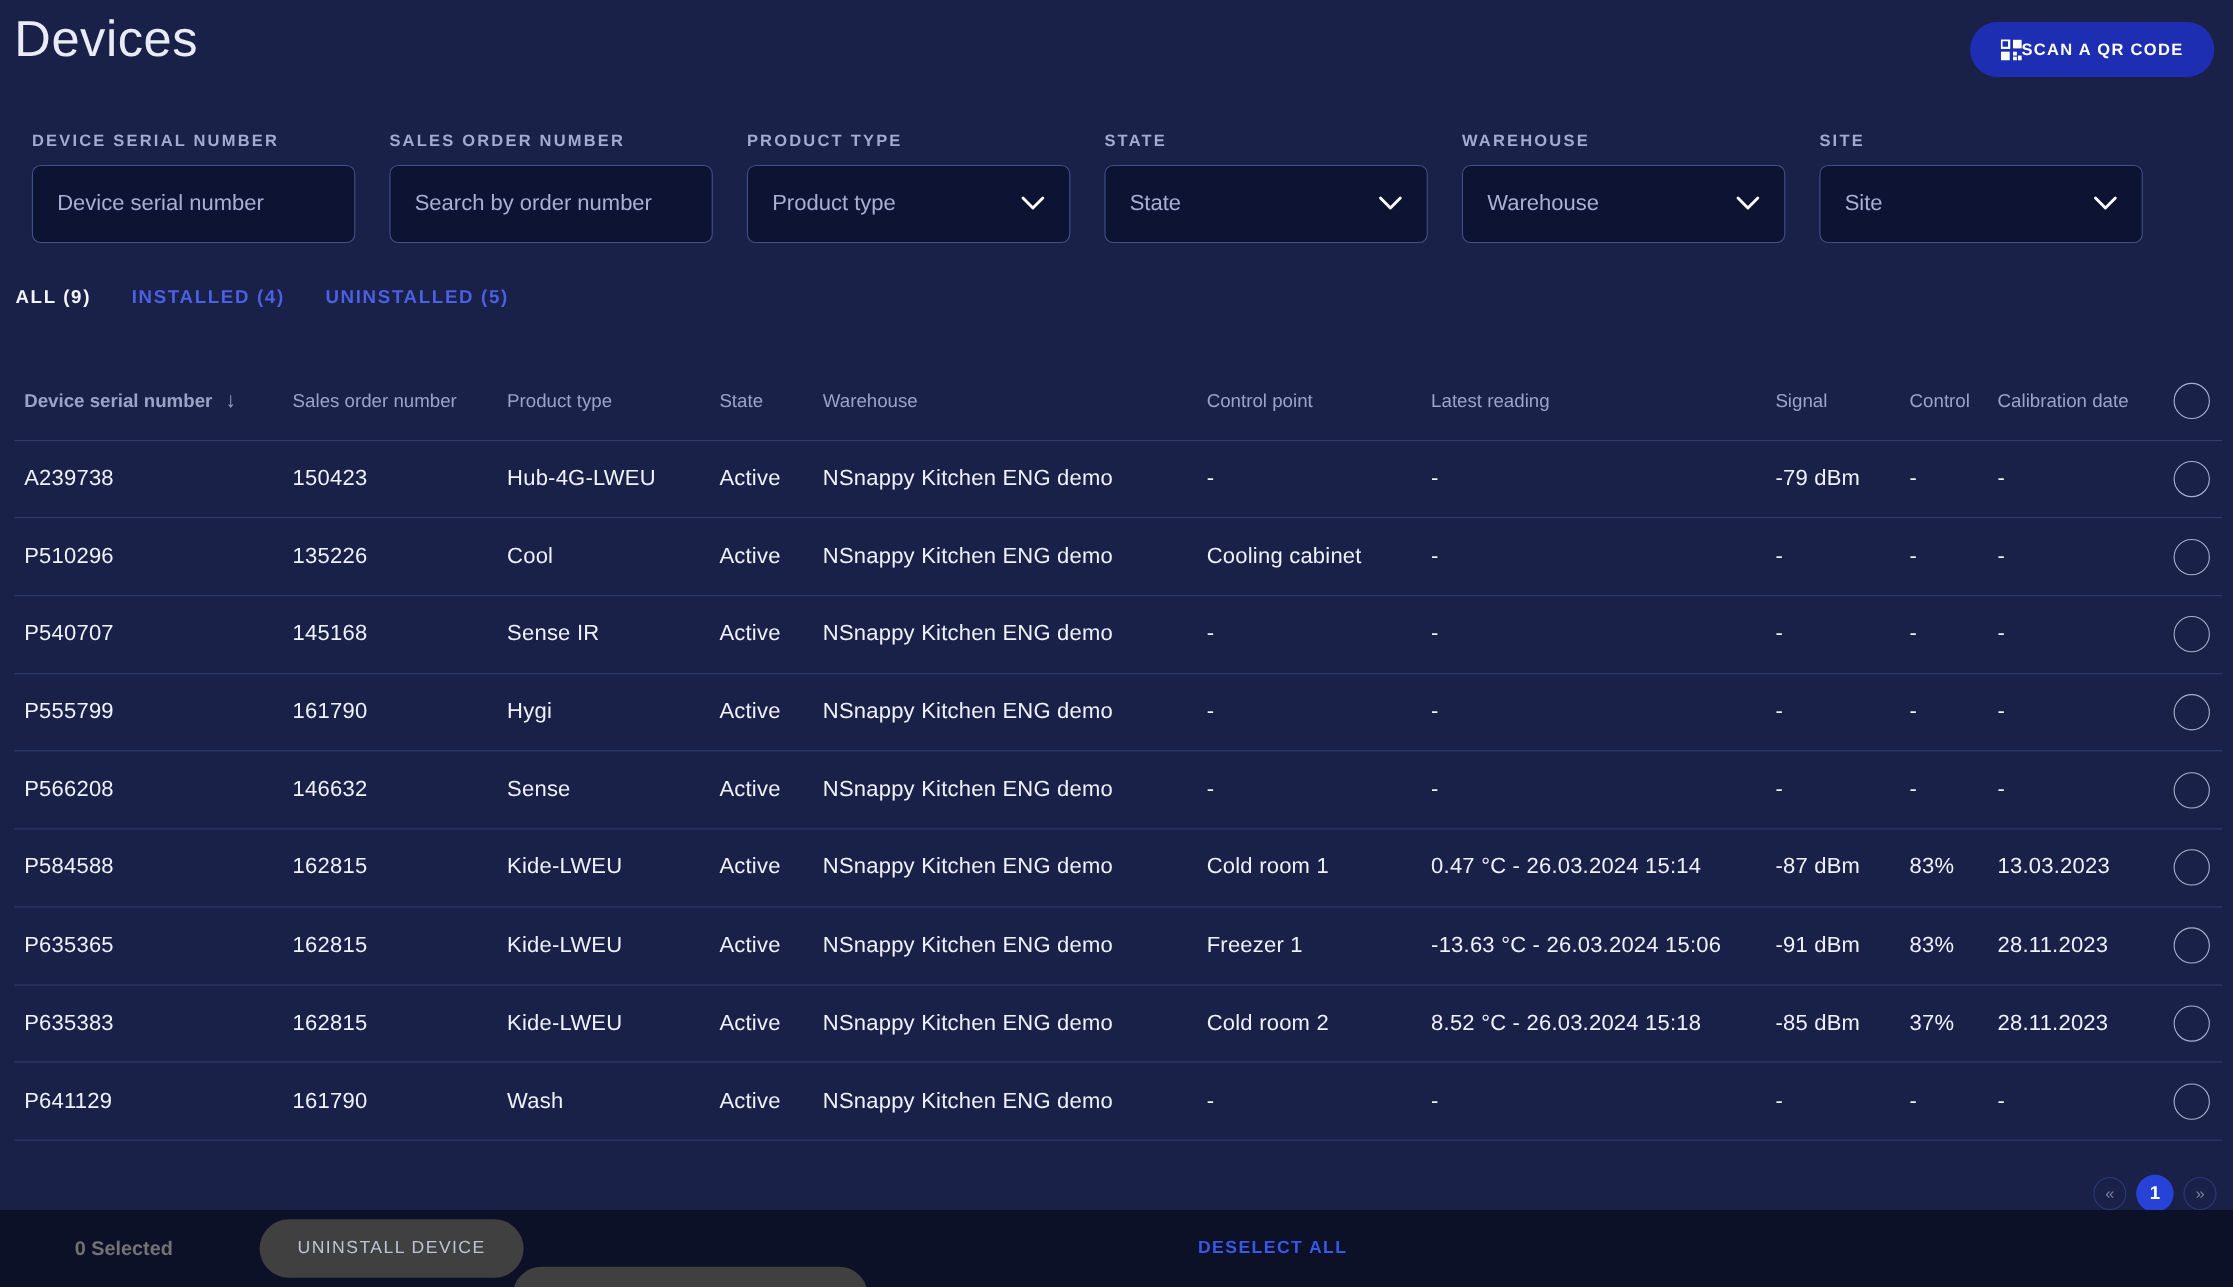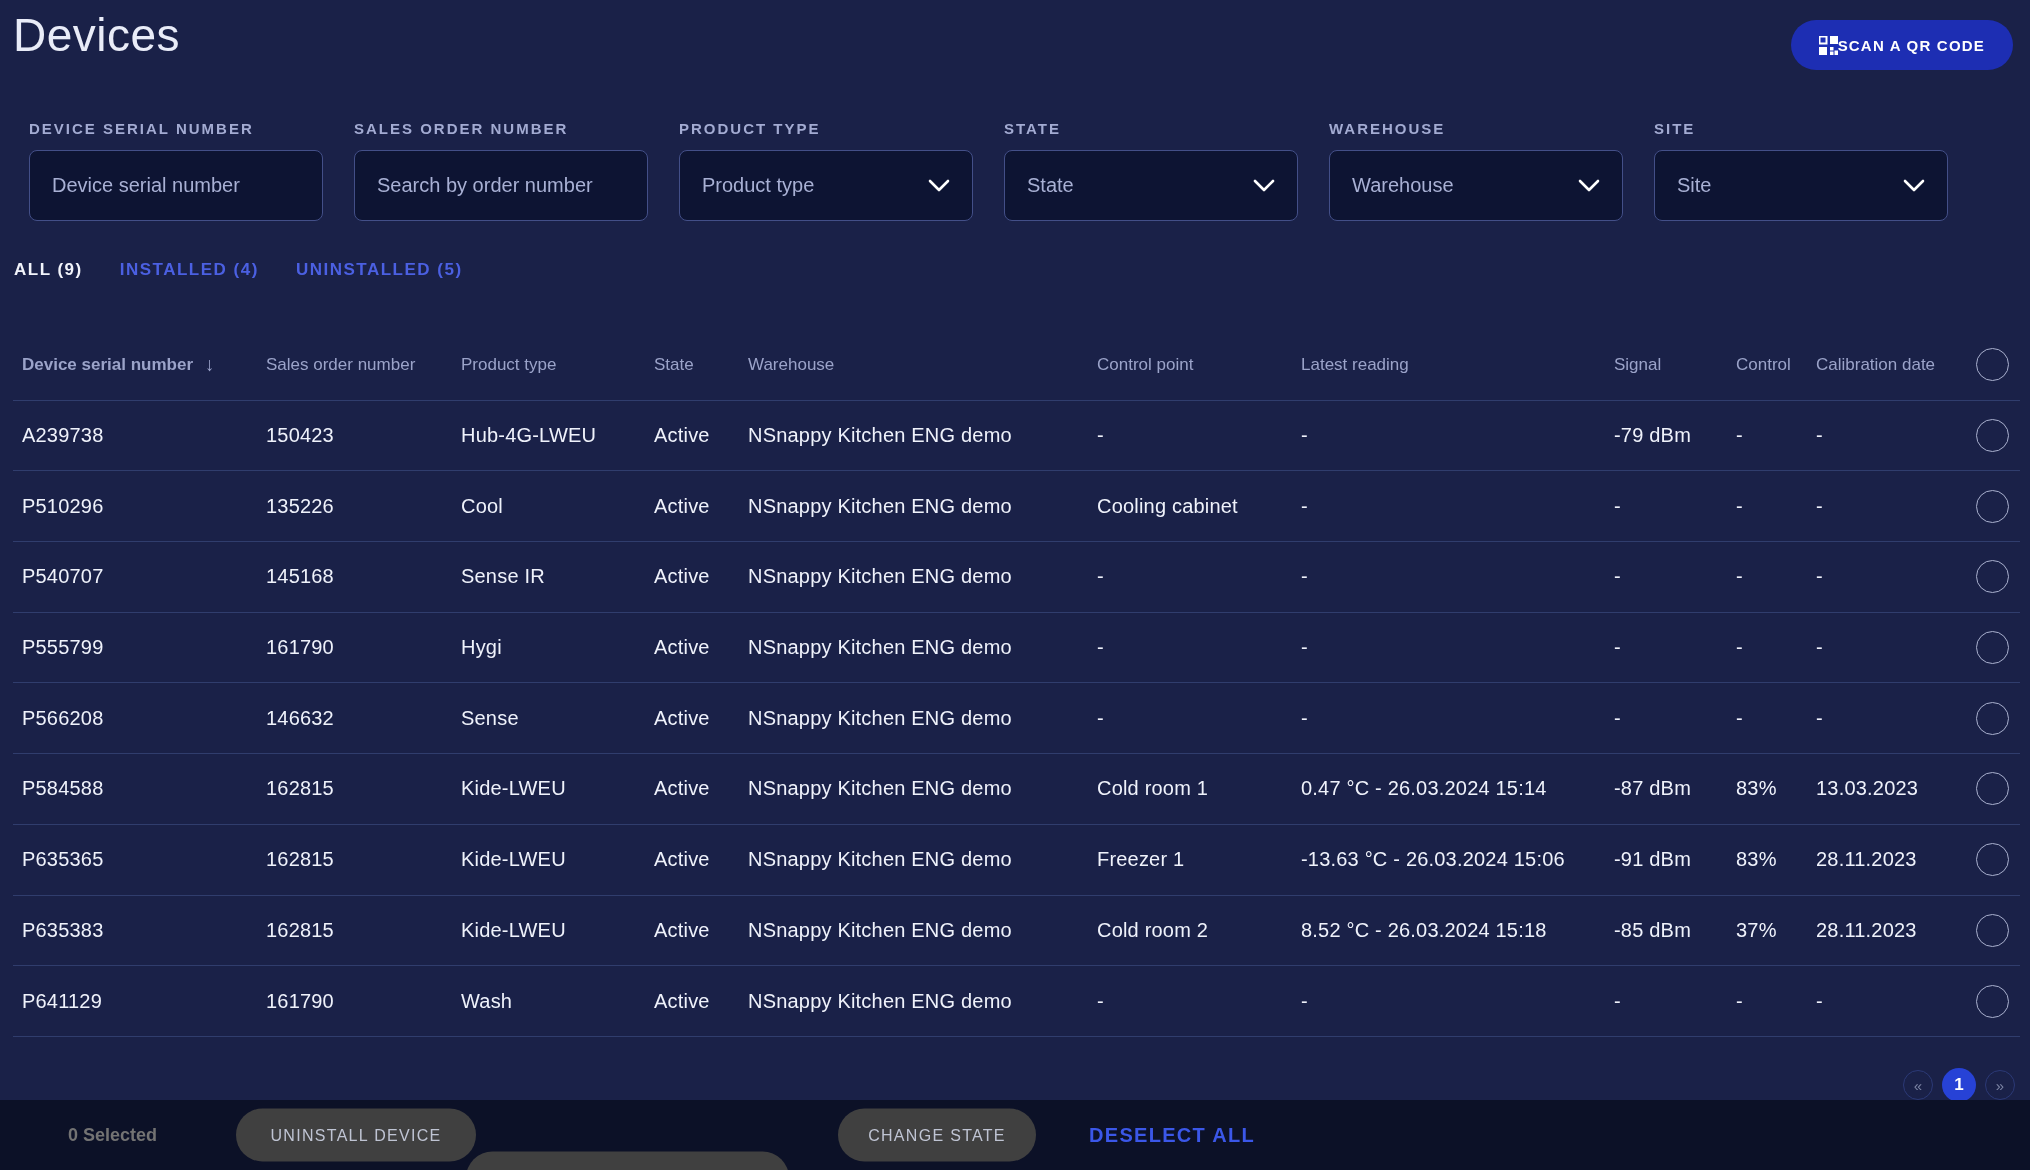--- a/index.html
+++ b/index.html
@@ -122,21 +122,21 @@
     background: #404040; color: #bfc4d3;
     font-weight: normal; font-size: 16px; letter-spacing: 1.3px;
     font-family: inherit; cursor: pointer;
     display: flex; align-items: center; justify-content: center;
   }
   .btn-uninstall { left: 236px; width: 240px; }
   .btn-warehouse { left: 466px; width: 323px; margin-top: 43px; }
   .btn-state     { left: 838px; width: 198px; }
   .deselect-link {
     position: absolute; left: 1089px; top: 50%; transform: translateY(-50%);
-    color: #3b57e8; font-weight: bold; font-size: 20px; letter-spacing: 1.3px;
+    color: #3b57e8; font-weight: bold; font-size: 16px; letter-spacing: 1.3px;
     cursor: pointer; white-space: nowrap;
   }
 </style>
 </head>
 <body>
 
 <div class="page">
 
   <div class="page-title">Devices</div>
 
@@ -376,17 +376,16 @@
   <div class="pagination">
     <div class="page-nav">«</div>
     <div class="page-current">1</div>
     <div class="page-nav">»</div>
   </div>
 
   <div class="footer">
     <span class="selected-count">0 Selected</span>
     <button class="footer-btn btn-uninstall">UNINSTALL DEVICE</button>
     <button class="footer-btn btn-warehouse">CHANGE HOME WAREHOUSE</button>
-    <button class="footer-btn btn-state">CHANGE STATE</button>
     <span class="deselect-link">DESELECT ALL</span>
   </div>
 
 </div>
 
 </body></html>

